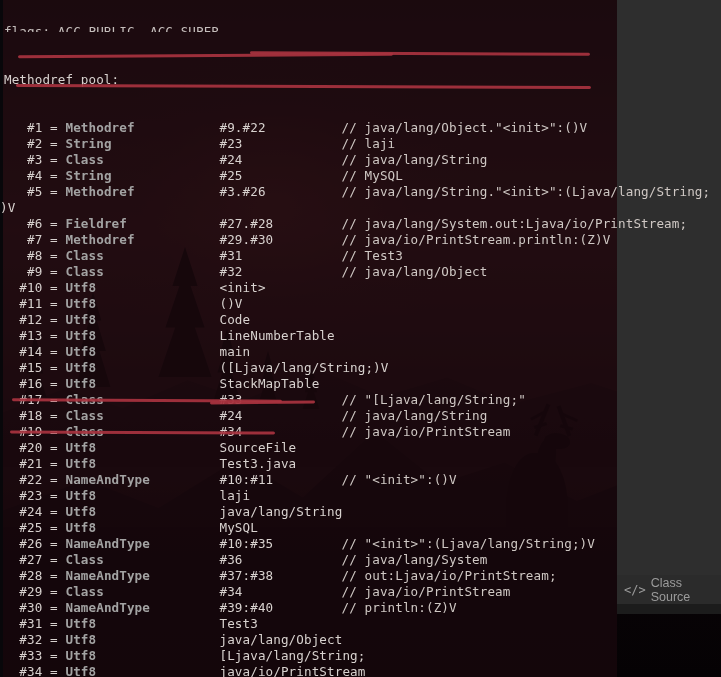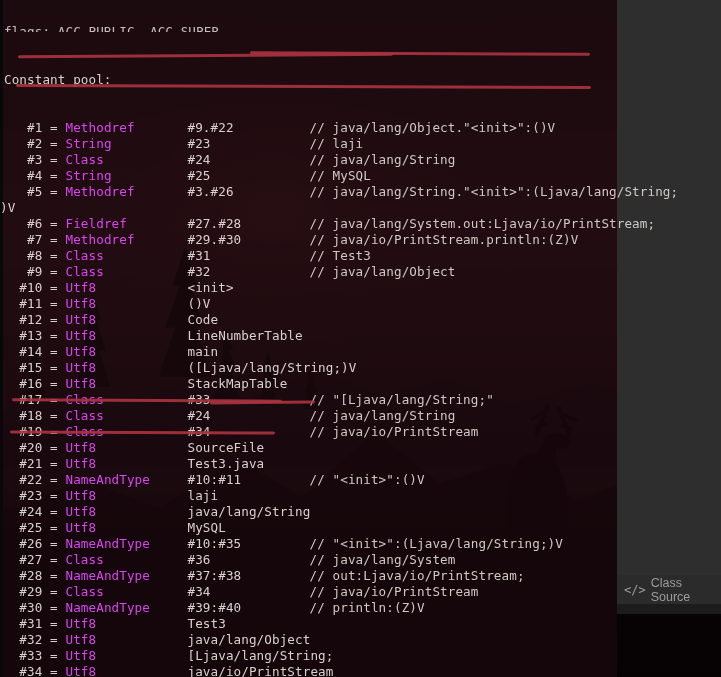--- a/index.html
+++ b/index.html
@@ -126,27 +126,27 @@
   }
   #term-text .cut {
     height: 8px;
     overflow: hidden;
     line-height: 16px;
     position: relative;
     top: -8px;
     opacity: .9;
   }
   .c-idx   { color: #d8d2cf; }
-  .c-tag   { color: #d946ef; }
+  .c-tag   { color: #a3a3a3; font-weight: bold; }
   .c-val   { color: #d8d2cf; }
   .c-cmt   { color: #cfc8c4; }
 
   
   .col-a { display: inline-block; width: 122px; }
-  .col-b { display: inline-block; width: 122px; }
+  .col-b { display: inline-block; width: 122px; margin-left: 32px; }
 
   
   .annot {
     position: absolute;
     height: 3px;
     background: #a8333f;
     border-radius: 2px;
     opacity: .92;
     pointer-events: none;
   }
@@ -230,21 +230,21 @@
 
   <div id="side-panel"></div>
   <div id="side-panel-bottom"></div>
 
   <div id="terminal">
     <div id="term-border-l"></div>
   </div>
 
   <div id="term-text">
     <div class="line cut">flags: ACC_PUBLIC, ACC_SUPER</div>
-    <div class="line">Constant pool:</div>
+    <div class="line">Methodref pool:</div>
     <div id="pool-rows"><div class="line"><span class="c-idx">   #1 = </span><span class="c-tag col-a">Methodref</span><span class="c-val col-b">#9.#22</span><span class="c-cmt">// java/lang/Object."&lt;init&gt;":()V</span></div><div class="line"><span class="c-idx">   #2 = </span><span class="c-tag col-a">String</span><span class="c-val col-b">#23</span><span class="c-cmt">// laji</span></div><div class="line"><span class="c-idx">   #3 = </span><span class="c-tag col-a">Class</span><span class="c-val col-b">#24</span><span class="c-cmt">// java/lang/String</span></div><div class="line"><span class="c-idx">   #4 = </span><span class="c-tag col-a">String</span><span class="c-val col-b">#25</span><span class="c-cmt">// MySQL</span></div><div class="line"><span class="c-idx">   #5 = </span><span class="c-tag col-a">Methodref</span><span class="c-val col-b">#3.#26</span><span class="c-cmt">// java/lang/String."&lt;init&gt;":(Ljava/lang/String;</span></div><div class="line" style="padding-left: 0px;">)V</div><div class="line"><span class="c-idx">   #6 = </span><span class="c-tag col-a">Fieldref</span><span class="c-val col-b">#27.#28</span><span class="c-cmt">// java/lang/System.out:Ljava/io/PrintStream;</span></div><div class="line"><span class="c-idx">   #7 = </span><span class="c-tag col-a">Methodref</span><span class="c-val col-b">#29.#30</span><span class="c-cmt">// java/io/PrintStream.println:(Z)V</span></div><div class="line"><span class="c-idx">   #8 = </span><span class="c-tag col-a">Class</span><span class="c-val col-b">#31</span><span class="c-cmt">// Test3</span></div><div class="line"><span class="c-idx">   #9 = </span><span class="c-tag col-a">Class</span><span class="c-val col-b">#32</span><span class="c-cmt">// java/lang/Object</span></div><div class="line"><span class="c-idx">  #10 = </span><span class="c-tag col-a">Utf8</span><span class="c-val col-b">&lt;init&gt;</span></div><div class="line"><span class="c-idx">  #11 = </span><span class="c-tag col-a">Utf8</span><span class="c-val col-b">()V</span></div><div class="line"><span class="c-idx">  #12 = </span><span class="c-tag col-a">Utf8</span><span class="c-val col-b">Code</span></div><div class="line"><span class="c-idx">  #13 = </span><span class="c-tag col-a">Utf8</span><span class="c-val col-b">LineNumberTable</span></div><div class="line"><span class="c-idx">  #14 = </span><span class="c-tag col-a">Utf8</span><span class="c-val col-b">main</span></div><div class="line"><span class="c-idx">  #15 = </span><span class="c-tag col-a">Utf8</span><span class="c-val col-b">([Ljava/lang/String;)V</span></div><div class="line"><span class="c-idx">  #16 = </span><span class="c-tag col-a">Utf8</span><span class="c-val col-b">StackMapTable</span></div><div class="line"><span class="c-idx">  #17 = </span><span class="c-tag col-a">Class</span><span class="c-val col-b">#33</span><span class="c-cmt">// "[Ljava/lang/String;"</span></div><div class="line"><span class="c-idx">  #18 = </span><span class="c-tag col-a">Class</span><span class="c-val col-b">#24</span><span class="c-cmt">// java/lang/String</span></div><div class="line"><span class="c-idx">  #19 = </span><span class="c-tag col-a">Class</span><span class="c-val col-b">#34</span><span class="c-cmt">// java/io/PrintStream</span></div><div class="line"><span class="c-idx">  #20 = </span><span class="c-tag col-a">Utf8</span><span class="c-val col-b">SourceFile</span></div><div class="line"><span class="c-idx">  #21 = </span><span class="c-tag col-a">Utf8</span><span class="c-val col-b">Test3.java</span></div><div class="line"><span class="c-idx">  #22 = </span><span class="c-tag col-a">NameAndType</span><span class="c-val col-b">#10:#11</span><span class="c-cmt">// "&lt;init&gt;":()V</span></div><div class="line"><span class="c-idx">  #23 = </span><span class="c-tag col-a">Utf8</span><span class="c-val col-b">laji</span></div><div class="line"><span class="c-idx">  #24 = </span><span class="c-tag col-a">Utf8</span><span class="c-val col-b">java/lang/String</span></div><div class="line"><span class="c-idx">  #25 = </span><span class="c-tag col-a">Utf8</span><span class="c-val col-b">MySQL</span></div><div class="line"><span class="c-idx">  #26 = </span><span class="c-tag col-a">NameAndType</span><span class="c-val col-b">#10:#35</span><span class="c-cmt">// "&lt;init&gt;":(Ljava/lang/String;)V</span></div><div class="line"><span class="c-idx">  #27 = </span><span class="c-tag col-a">Class</span><span class="c-val col-b">#36</span><span class="c-cmt">// java/lang/System</span></div><div class="line"><span class="c-idx">  #28 = </span><span class="c-tag col-a">NameAndType</span><span class="c-val col-b">#37:#38</span><span class="c-cmt">// out:Ljava/io/PrintStream;</span></div><div class="line"><span class="c-idx">  #29 = </span><span class="c-tag col-a">Class</span><span class="c-val col-b">#34</span><span class="c-cmt">// java/io/PrintStream</span></div><div class="line"><span class="c-idx">  #30 = </span><span class="c-tag col-a">NameAndType</span><span class="c-val col-b">#39:#40</span><span class="c-cmt">// println:(Z)V</span></div><div class="line"><span class="c-idx">  #31 = </span><span class="c-tag col-a">Utf8</span><span class="c-val col-b">Test3</span></div><div class="line"><span class="c-idx">  #32 = </span><span class="c-tag col-a">Utf8</span><span class="c-val col-b">java/lang/Object</span></div><div class="line"><span class="c-idx">  #33 = </span><span class="c-tag col-a">Utf8</span><span class="c-val col-b">[Ljava/lang/String;</span></div><div class="line"><span class="c-idx">  #34 = </span><span class="c-tag col-a">Utf8</span><span class="c-val col-b">java/io/PrintStream</span></div></div>
   </div>
 
   <div class="annot" id="annot1"></div>
   <div class="annot" id="annot1b"></div>
   <div class="annot" id="annot2"></div>
   <div class="annot" id="annot3"></div>
   <div class="annot" id="annot3b"></div>
   <div class="annot" id="annot4"></div>
 

